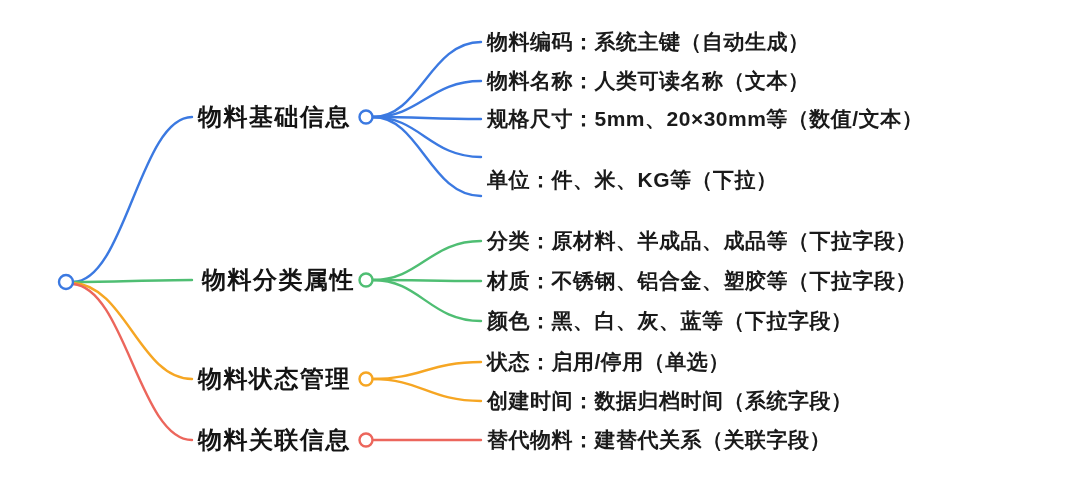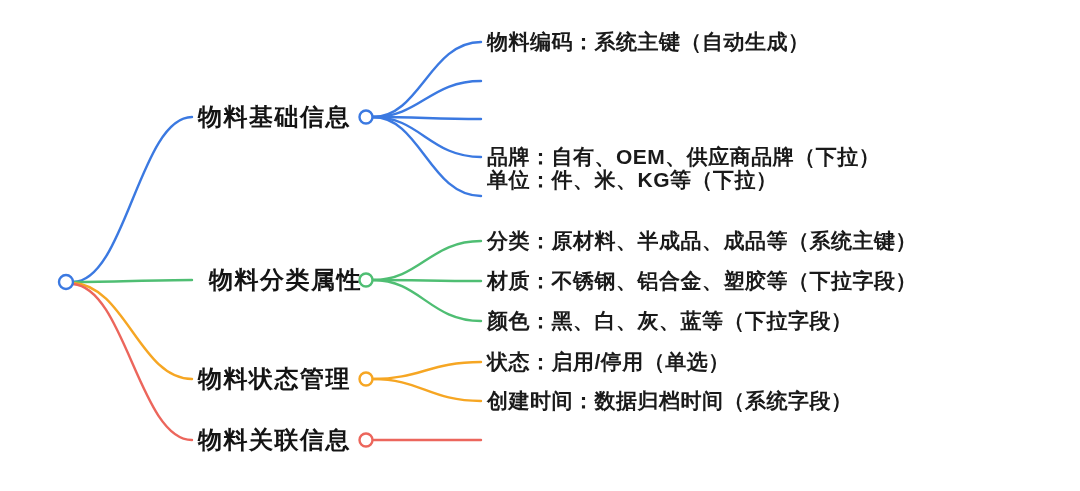--- a/index.html
+++ b/index.html
@@ -75,29 +75,31 @@
     <path d="M373,440 C420,440 440,440 481,440" stroke="#ec665c"></path>
 
     <circle cx="66" cy="282" r="7" stroke="#3b79e1"></circle>
     <circle cx="366" cy="117" r="6.5" stroke="#3b79e1"></circle>
     <circle cx="366" cy="280" r="6.5" stroke="#4fbe73"></circle>
     <circle cx="366" cy="379" r="6.5" stroke="#f6a623"></circle>
     <circle cx="366" cy="440" r="6.5" stroke="#ec665c"></circle>
   </svg>
 
   <div class="branch-label" style="left:198px; top:117px">物料基础信息</div>
-  <div class="branch-label" style="left:209px; top:280px">物料分类属性</div>
+  <div class="branch-label" style="left:202px; top:280px">物料分类属性</div>
   <div class="branch-label" style="left:198px; top:379px">物料状态管理</div>
   <div class="branch-label" style="left:198px; top:440px">物料关联信息</div>
 
   <div class="leaf" style="left:487px; top:42px">物料编码：系统主键（自动生成）</div>
-  <div class="leaf" style="left:487px; top:157px">品牌：自有、OEM、供应商品牌（下拉）</div>
+  <div class="leaf" style="left:487px; top:81px">物料名称：人类可读名称（文本）</div>
+  <div class="leaf" style="left:487px; top:119px">规格尺寸：5mm、20×30mm等（数值/文本）</div>
   <div class="leaf" style="left:487px; top:180px">单位：件、米、KG等（下拉）</div>
 
-  <div class="leaf" style="left:487px; top:241px">分类：原材料、半成品、成品等（系统主键）</div>
+  <div class="leaf" style="left:487px; top:241px">分类：原材料、半成品、成品等（下拉字段）</div>
   <div class="leaf" style="left:487px; top:321px">颜色：黑、白、灰、蓝等（下拉字段）</div>
   <div class="leaf" style="left:487px; top:281px">材质：不锈钢、铝合金、塑胶等（下拉字段）</div>
 
   <div class="leaf" style="left:487px; top:362px">状态：启用/停用（单选）</div>
   <div class="leaf" style="left:487px; top:401px">创建时间：数据归档时间（系统字段）</div>
 
+  <div class="leaf" style="left:487px; top:440px">替代物料：建替代关系（关联字段）</div>
 
 </div>
 
 </body></html>

